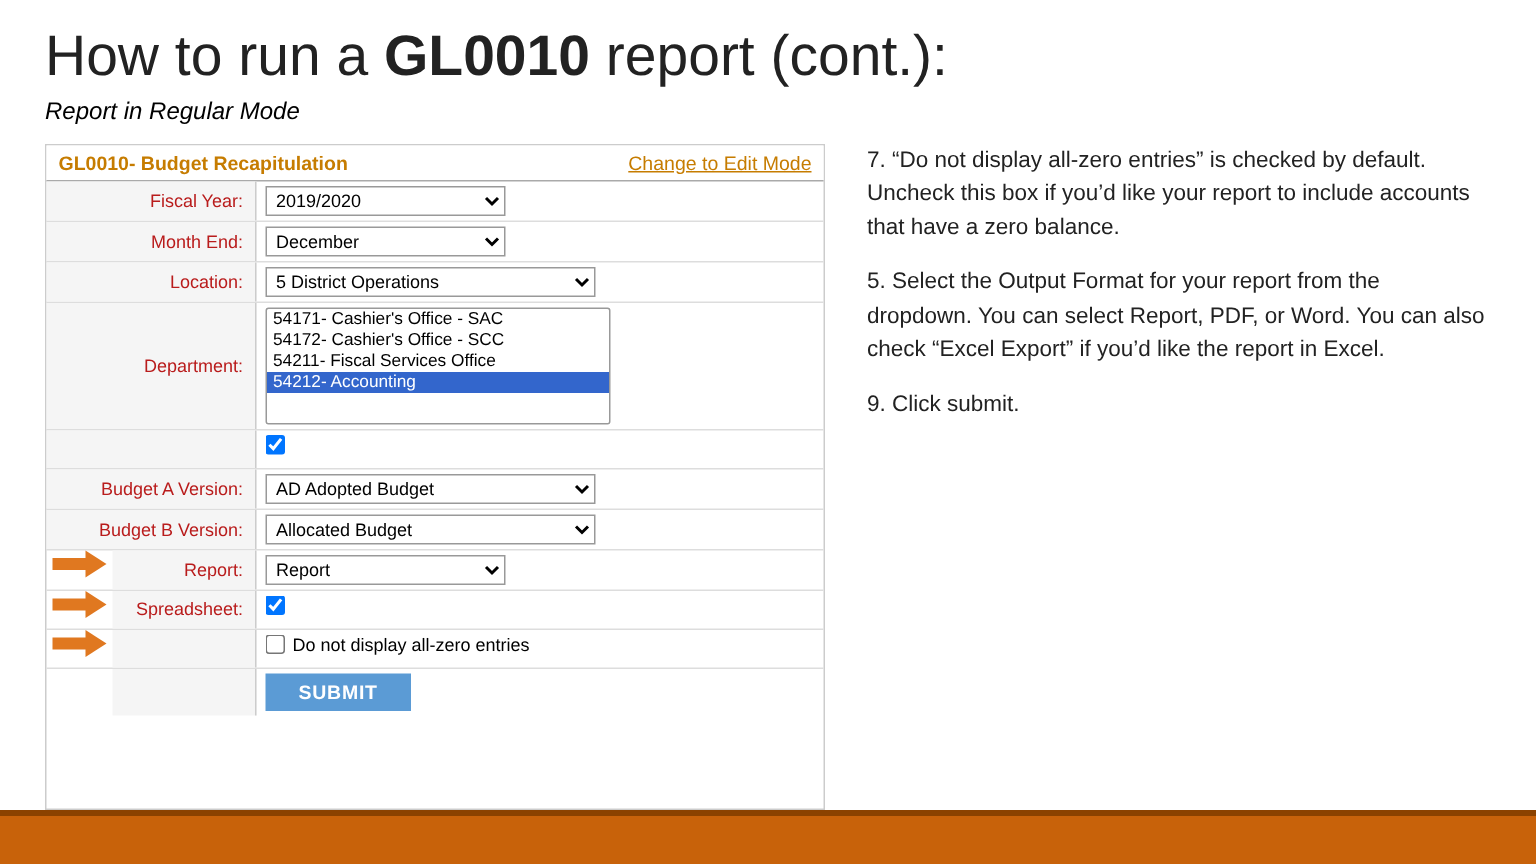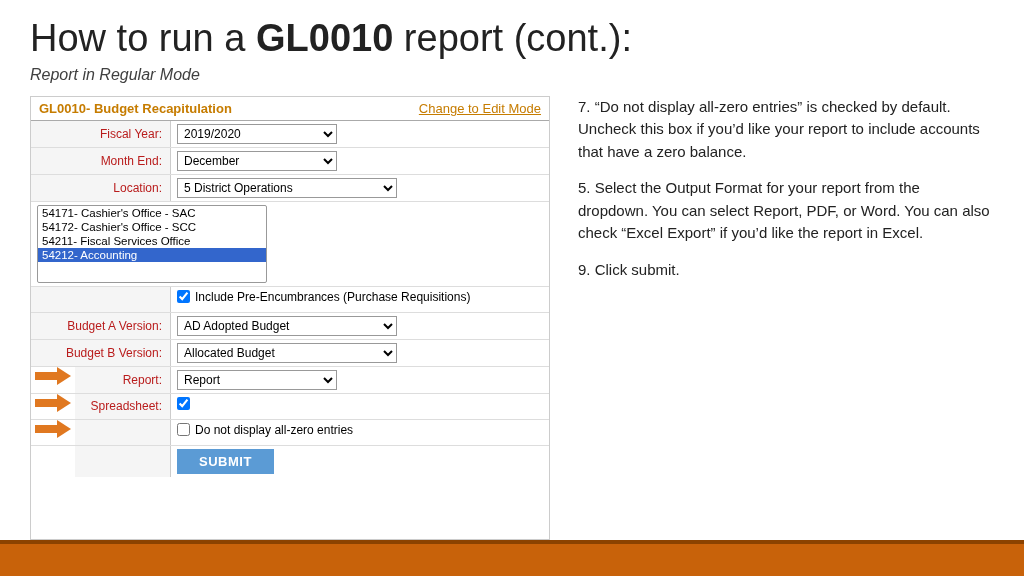--- a/index.html
+++ b/index.html
@@ -25,21 +25,21 @@
       color: #222;
       margin-bottom: 6px;
       line-height: 1.1;
     }
 
     .page-title strong {
       font-weight: 800;
     }
 
     .subtitle {
-      color: #404040;
+      color: #000000;
       font-style: italic;
       font-size: 16px;
       margin-bottom: 12px;
     }
 
     .content-area {
       display: flex;
       flex-direction: row;
       gap: 28px;
       flex: 1;
@@ -275,35 +275,35 @@
         <div class="form-row">
           <div class="form-label">Location:</div>
           <div class="form-value">
             <select class="form-select form-select-wide">
               <option>5 District Operations</option>
             </select>
           </div>
         </div>
 
         <div class="form-row form-row-dept">
+          <div class="form-label dept-row">Department:</div>
           <div class="form-value">
             <select class="dept-listbox" multiple="">
               <option>54171- Cashier's Office - SAC</option>
               <option>54172- Cashier's Office - SCC</option>
               <option>54211- Fiscal Services Office</option>
               <option selected="" style="background:#3366cc;color:#fff;">54212- Accounting</option>
             </select>
           </div>
         </div>
 
         <div class="form-row include-row">
           <div class="form-label"></div>
           <div class="include-full">
             <input type="checkbox" checked="" style="">
-            <span>Include Pre-Encumbrances (Purchase Requisitions)</span>
           </div>
         </div>
 
         <div class="form-row">
           <div class="form-label">Budget A Version:</div>
           <div class="form-value">
             <select class="form-select form-select-wide">
               <option>AD Adopted Budget</option>
             </select>
           </div>

